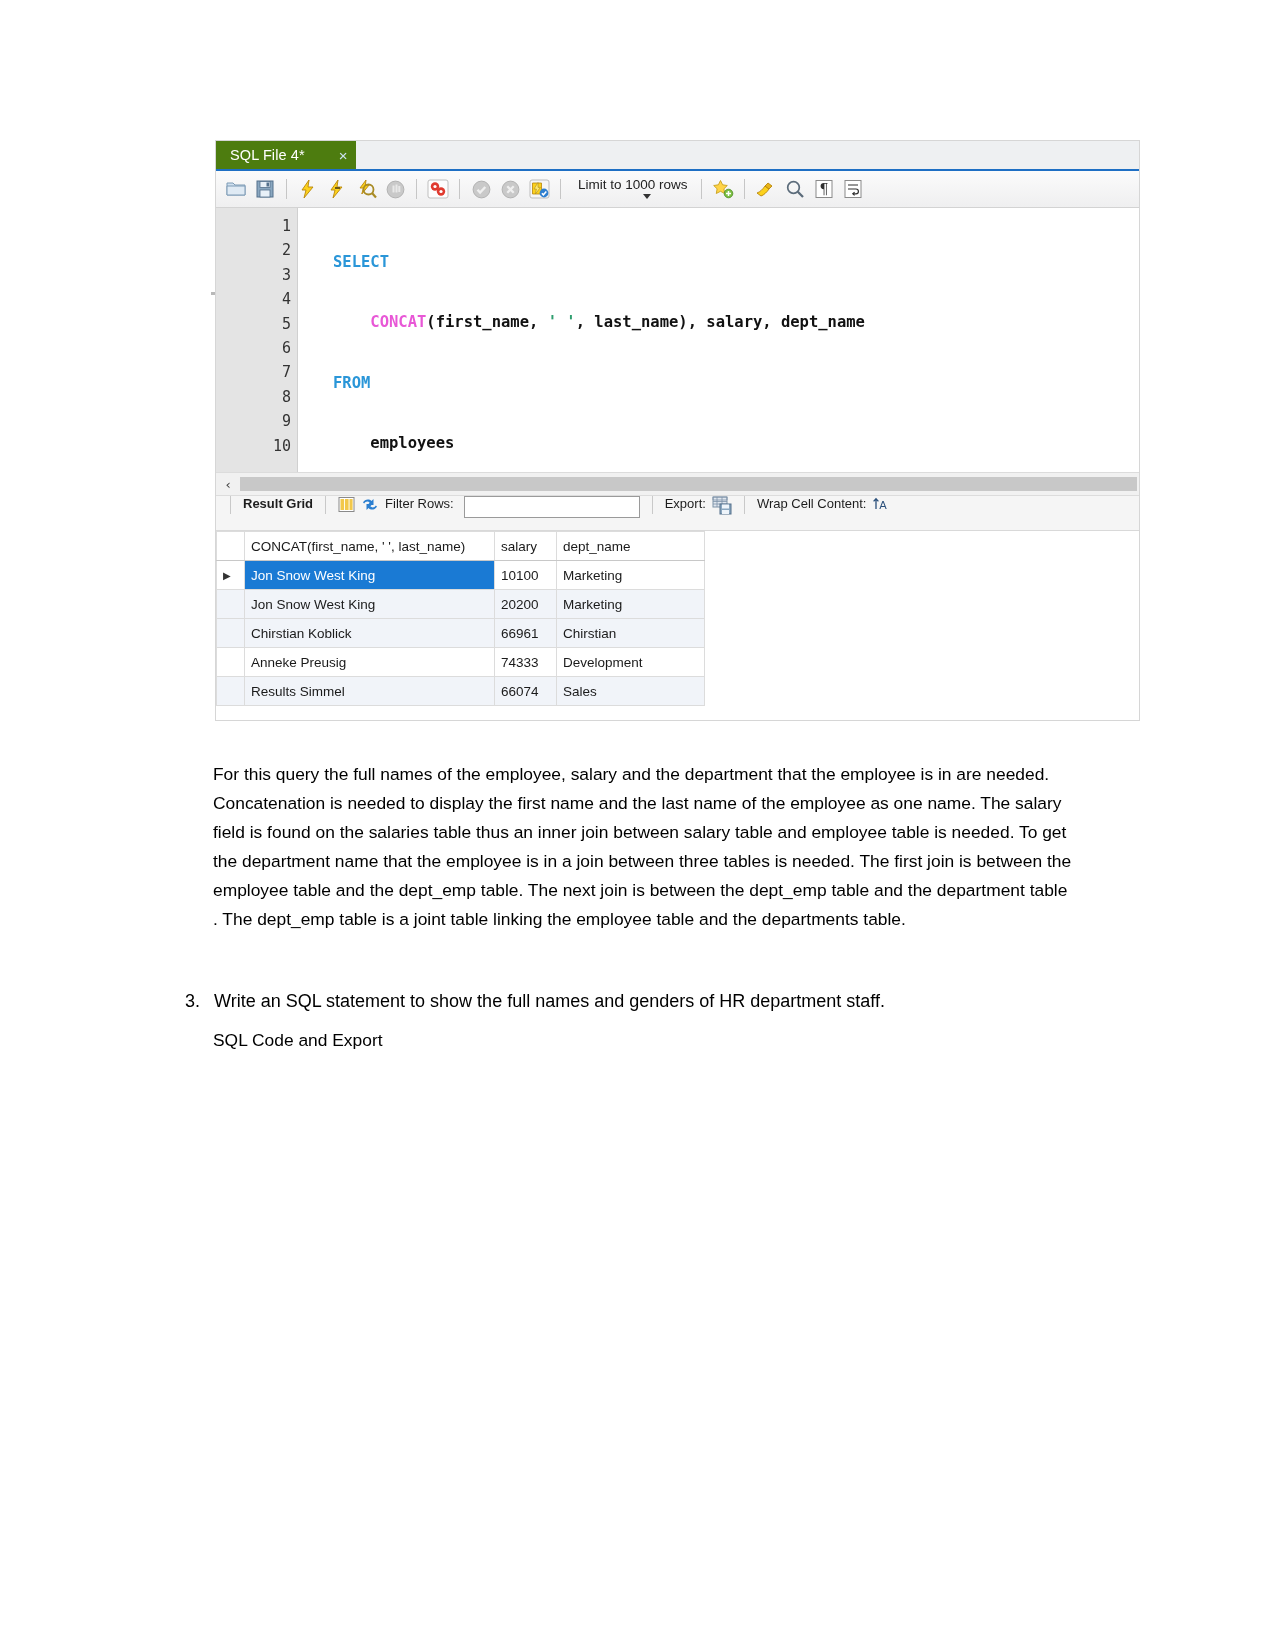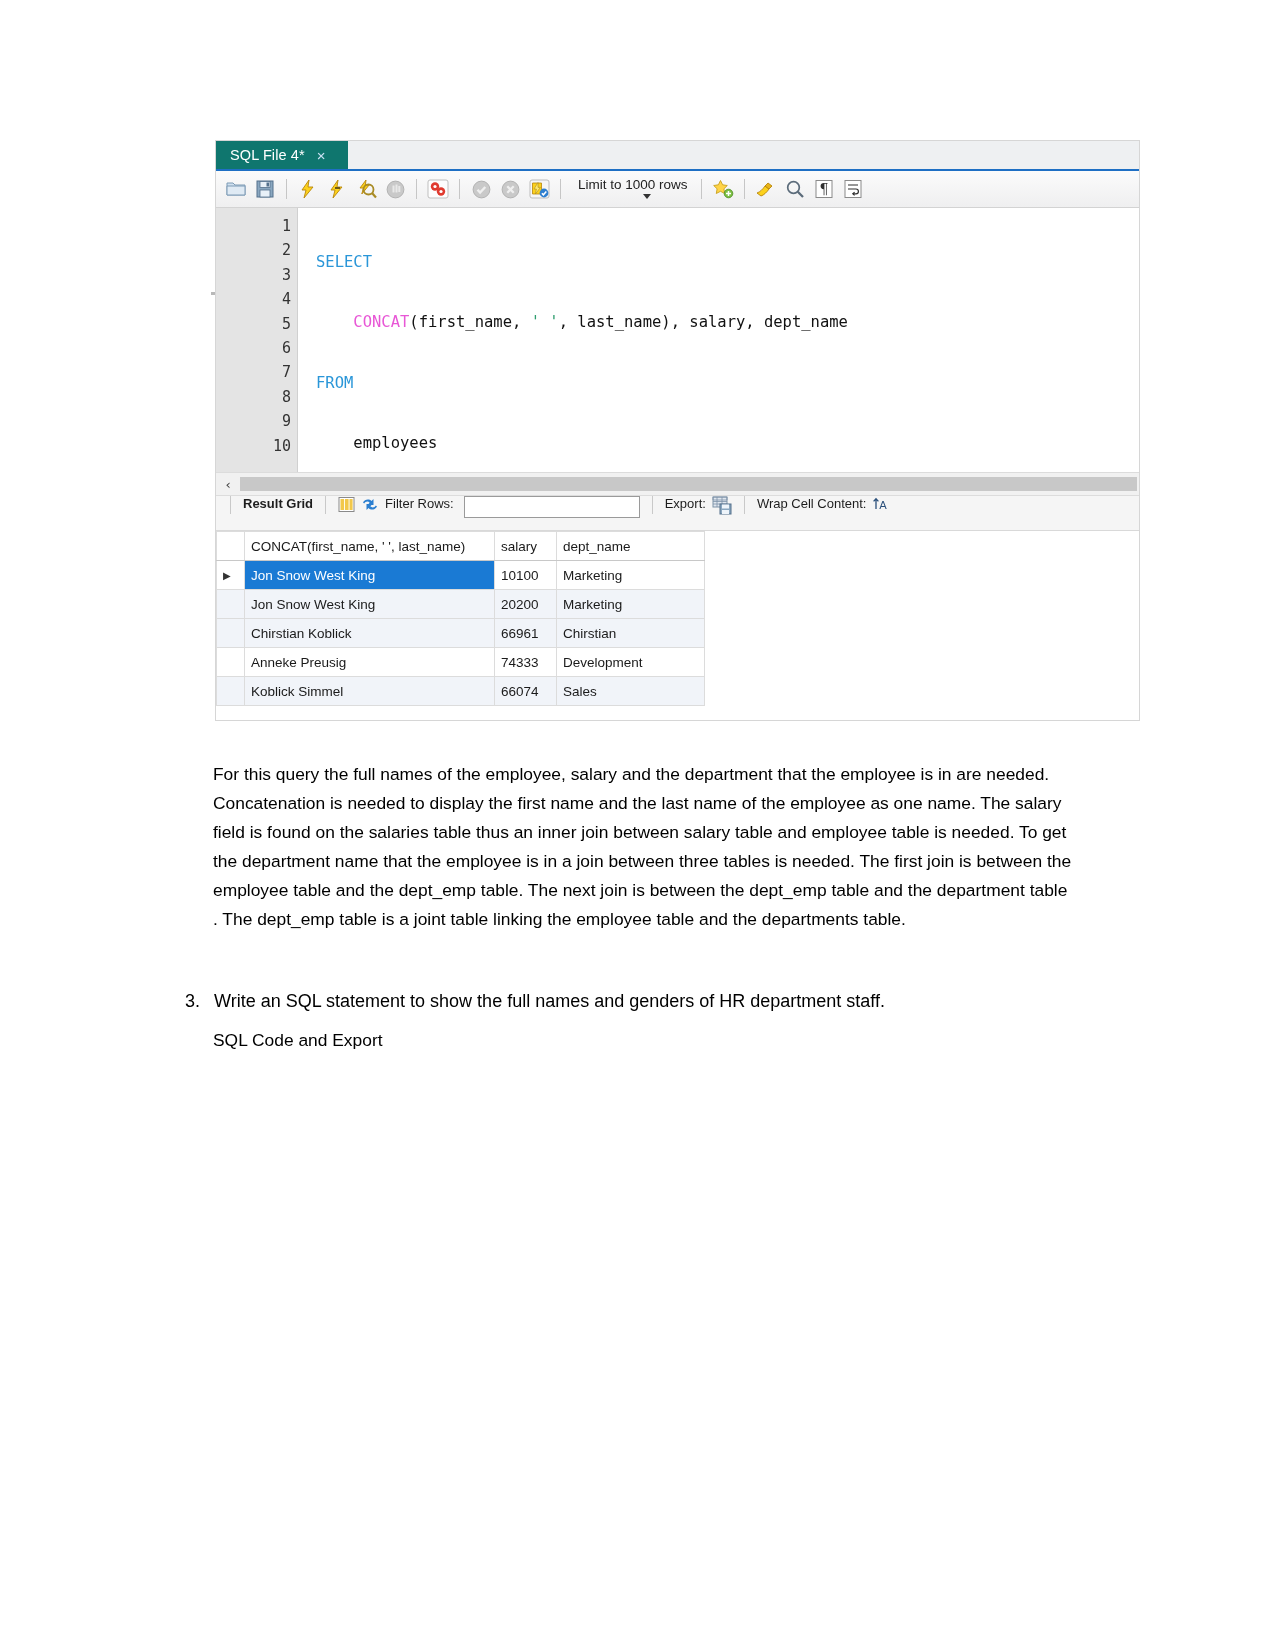--- a/index.html
+++ b/index.html
@@ -29,29 +29,30 @@
   
   .tabstrip {
     height: 28px;
     background: #eef0f2;
     border-bottom: 2px solid #1e6fc4;
     display: flex;
     align-items: flex-end;
     position: relative;
   }
   .tab {
-    background: #0f766e;
+    background: #4d7c0f;
     color: #ffffff;
     height: 28px;
     display: flex;
     align-items: center;
     padding: 0 8px 0 14px;
     font-size: 14.5px;
     letter-spacing: .1px;
     min-width: 110px;
+    gap: 22px;
   }
   .tab-title { white-space: nowrap; }
   .tab-close {
     margin-left: 12px;
     color: #cfe4f7;
     font-size: 15px;
     line-height: 1;
     cursor: default;
   }
 
@@ -132,23 +133,24 @@
     font-family: "DejaVu Sans Mono", monospace;
     font-size: 15.5px;
     color: #111;
     white-space: pre;
     position: relative;
     overflow: hidden;
   }
   .code .cl {
     height: 24.4px;
     line-height: 24.4px;
-    padding-left: 18px;
+    padding-left: 35px;
     box-sizing: border-box;
     white-space: pre;
+    font-weight: bold;
   }
   .kw  { color: #2a96d8; }
   .fn  { color: #e857d6; }
   .str { color: #2f9e6f; }
 
   
   .hscroll {
     height: 22px;
     background: #f1f1f1;
     border-top: 1px solid #dcdcdc;
@@ -529,21 +531,21 @@
           <td class="col-dept">Chirstian</td>
         </tr>
         <tr>
           <td class="col-mark rowmark"></td>
           <td class="col-name">Anneke Preusig</td>
           <td class="col-sal sal">74333</td>
           <td class="col-dept">Development</td>
         </tr>
         <tr class="alt">
           <td class="col-mark rowmark"></td>
-          <td class="col-name">Koblick Simmel</td>
+          <td class="col-name">Results Simmel</td>
           <td class="col-sal sal">66074</td>
           <td class="col-dept">Sales</td>
         </tr>
       </tbody>
     </table>
   </div>
 </div>
 
 <div class="doc-para">For this query the full names of the employee, salary and the department that the employee is in are needed. Concatenation is needed to display the first name and the last name of the employee as one name. The salary field is found on the salaries table thus an inner join between salary table and employee table is needed. To get the department name that the employee is in a join between three tables is needed. The first join is between the employee table and the dept_emp table. The next join is between the dept_emp table and the department table . The dept_emp table is a joint table linking the employee table and the departments table.</div>
 

